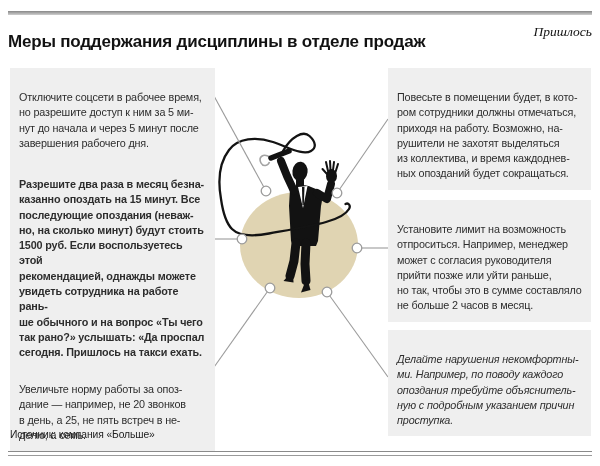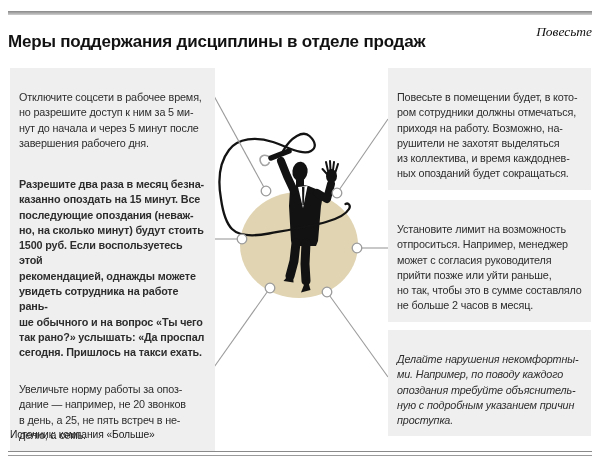--- a/index.html
+++ b/index.html
@@ -42,21 +42,21 @@
     position:absolute;left:8px;top:451px;width:584px;height:3px;
     border-top:1px solid #8a8a8a;border-bottom:1px solid #9a9a9a;background:#fff;
   }
 </style>
 </head>
 <body>
 
 <div class="top-rule"></div>
 
 <h1 class="page-title">Меры поддержания дисциплины в отделе продаж</h1>
-<span class="figure-label">Повесьте</span>
+<span class="figure-label">Пришлось</span>
 
 <svg class="center-art" viewBox="0 0 600 466" aria-hidden="true">
 
   <ellipse cx="299" cy="245" rx="59" ry="53" fill="#e0d4b2"></ellipse>
 
   <g fill="#121212" stroke="none">
     <ellipse cx="300" cy="171.5" rx="7.6" ry="9.8" transform="rotate(6 300 171.5)"></ellipse>
     <rect x="296" y="178" width="8" height="9"></rect>
     <path d="M 290 189 C 294 185 306 184 311 187 L 321 191 C 323 196 322 202 321 206 L 318 241 L 316 246 L 293 246 L 291 241 L 289 206 Z"></path>
     <path d="M 294 191 L 287 176 L 281 161" fill="none" stroke="#121212" stroke-width="8" stroke-linecap="round" stroke-linejoin="round"></path>

